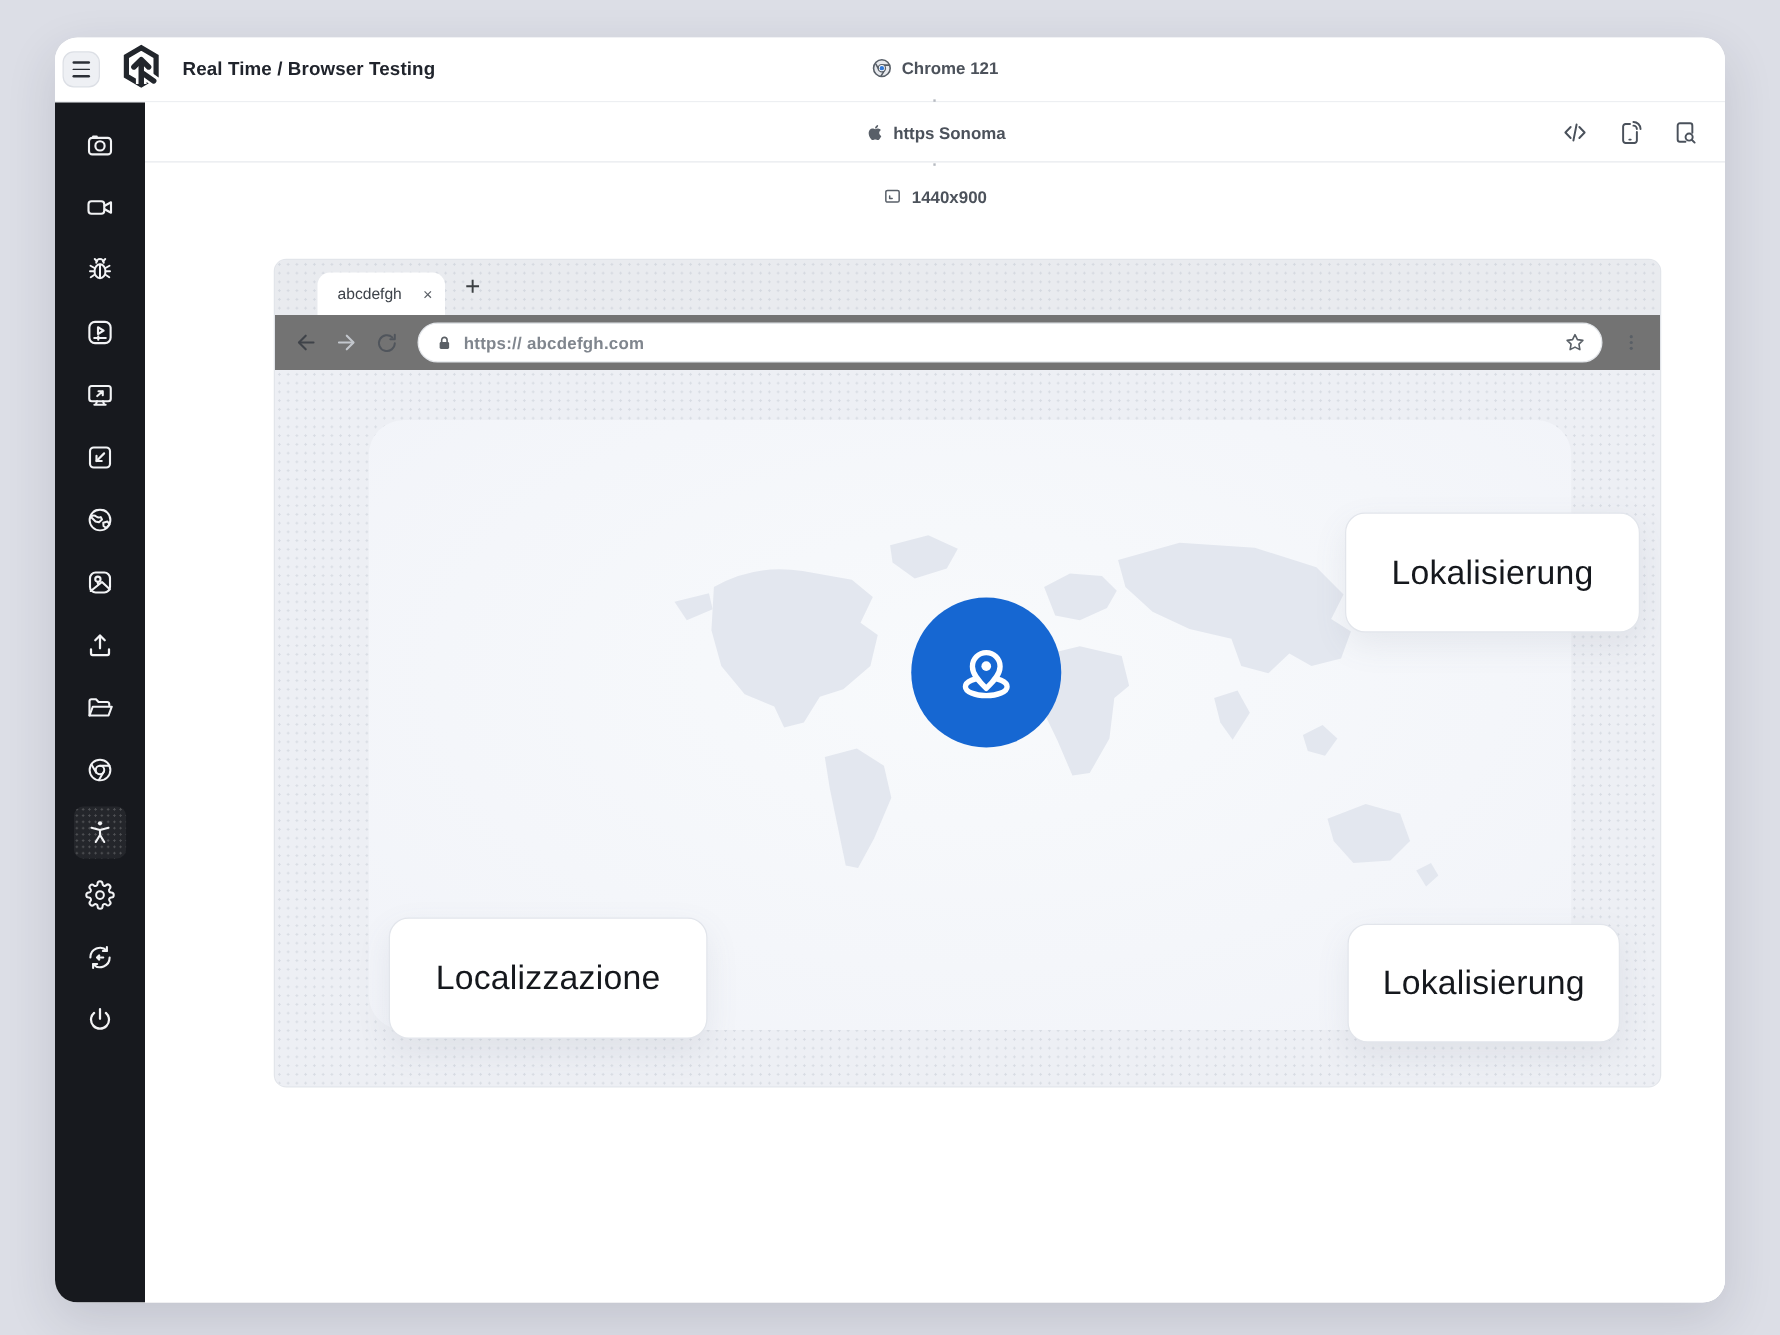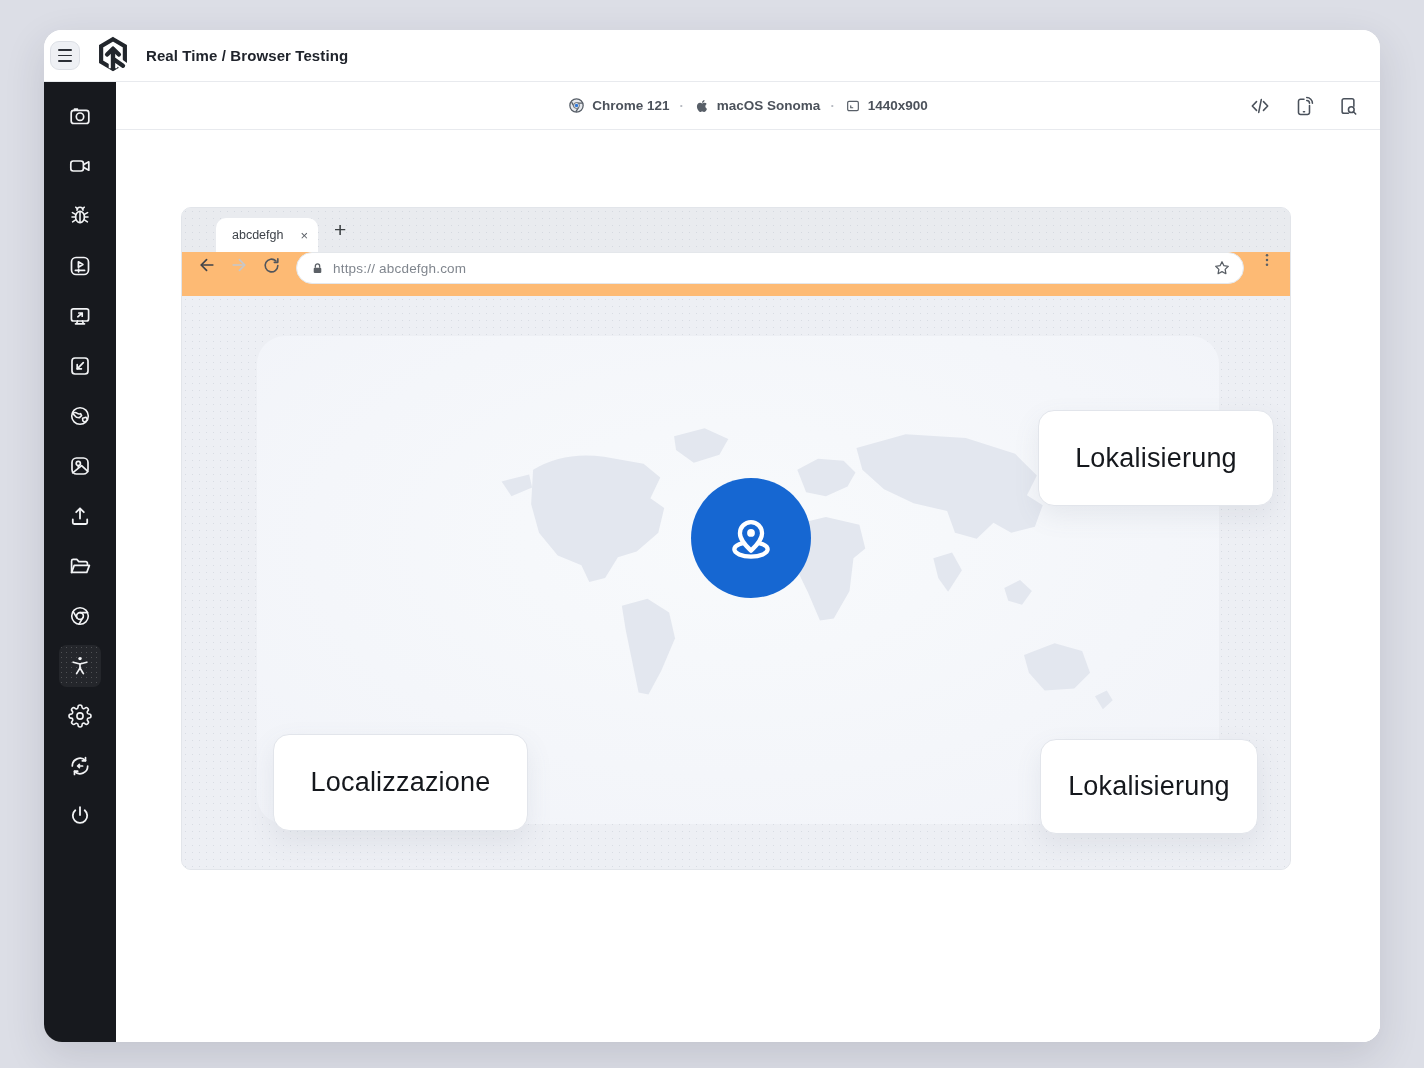--- a/index.html
+++ b/index.html
@@ -61,31 +61,31 @@
 
   
   .main-col { flex: 1; display: flex; flex-direction: column; min-width: 0; background: #fff; }
   .toolbar {
     height: 48px; flex: 0 0 48px; border-bottom: 1px solid #e8eaee;
     display: flex; align-items: center; padding: 0 20px;
     position: relative; background: #fff;
   }
   .toolbar-center {
     position: absolute; left: 0; right: 0; margin: auto;
-    display: flex; justify-content: center; align-items: center; gap: 10px;
+    display: flex; justify-content: center; align-items: center; gap: 10px; flex-direction: column;
   }
   .tb-chip { display: flex; align-items: center; gap: 7px; font-size: 13.5px; font-weight: 700; color: #4c525b; }
   .tb-sep { color: #b6bac1; font-weight: 700; font-size: 13px; }
   .toolbar-right { margin-left: auto; display: flex; align-items: center; gap: 20px; position: relative; z-index: 1; }
   .tb-icon-btn { width: 24px; height: 24px; display: flex; align-items: center; justify-content: center; cursor: pointer; }
 
   
   .main-area { flex: 1; background: #fff; overflow: hidden; }
   .browser-mockup {
-    width: 1110px; height: 663px; margin: 77px 0 0 65px;
+    width: 1110px; height: 663px; margin: 77px 0 0 103px;
     border: 1px solid #e2e5ea; border-radius: 10px;
     overflow: hidden; display: flex; flex-direction: column;
     background: #eef0f4;
   }
   .tab-strip {
     height: 44px; flex: 0 0 44px;
     background-color: #e9ebef;
     background-image: radial-gradient(#d5d9e0 0.9px, transparent 1px);
     background-size: 7px 7px;
     display: flex; align-items: flex-end; padding-left: 34px;
@@ -96,22 +96,22 @@
     display: flex; align-items: center; justify-content: space-between;
     padding: 0 10px 0 16px; cursor: pointer;
   }
   .tab-label { font-size: 12.5px; color: #3d4249; }
   .tab-close { font-size: 13px; color: #5a5f66; cursor: pointer; line-height: 1; }
   .new-tab-btn {
     align-self: center; margin-left: 16px; font-size: 21px; font-weight: 400;
     color: #3c4043; cursor: pointer; line-height: 1; padding-bottom: 2px;
   }
   .nav-bar {
-    height: 44px; flex: 0 0 44px; background: #fdba74;
-    display: flex; align-items: flex-start; padding: 0 14px 0 12px; gap: 6px;
+    height: 44px; flex: 0 0 44px; background: #737373;
+    display: flex; align-items: center; padding: 0 14px 0 12px; gap: 6px; font-weight: bold;
   }
   .nav-btn { width: 26px; height: 26px; display: flex; align-items: center; justify-content: center; cursor: pointer; }
   .url-bar {
     flex: 1; height: 32px; margin-left: 6px;
     background: #fff; border: 1.5px solid #e4e7eb; border-radius: 16px;
     display: flex; align-items: center; padding: 0 12px 0 14px; gap: 9px;
   }
   .url-text { flex: 1; font-size: 13.5px; color: #80868e; letter-spacing: .2px; }
   .menu-dots { width: 18px; display: flex; align-items: center; justify-content: center; cursor: pointer; margin-left: 8px; }
 
@@ -296,21 +296,21 @@
               <circle cx="12" cy="12" r="4.1" fill="#ffffff" stroke="#585f68" stroke-width="1.4"></circle>
               <circle cx="12" cy="12" r="2.5" fill="#3279d8"></circle>
             </svg>
             <span>Chrome 121</span>
           </div>
           <span class="tb-sep">·</span>
           <div class="tb-chip">
             <svg width="16" height="16" viewBox="0 0 24 24" fill="#585f68">
               <path d="M17.05 20.28c-.98.95-2.05.8-3.08.35-1.09-.46-2.09-.48-3.24 0-1.44.62-2.2.44-3.06-.35C2.79 15.25 3.51 7.59 9.05 7.31c1.35.07 2.29.74 3.08.8 1.18-.24 2.31-.93 3.57-.84 1.51.12 2.65.72 3.4 1.8-3.12 1.87-2.38 5.98.48 7.13-.57 1.5-1.31 2.99-2.54 4.09l.01-.01zM12.03 7.25c-.15-2.23 1.66-4.07 3.74-4.25.29 2.58-2.34 4.5-3.74 4.25z"></path>
             </svg>
-            <span>macOS Sonoma</span>
+            <span>https Sonoma</span>
           </div>
           <span class="tb-sep">·</span>
           <div class="tb-chip">
             <svg width="16" height="16" viewBox="0 0 24 24" fill="none" stroke="#585f68" stroke-width="1.8" stroke-linecap="round" stroke-linejoin="round">
               <rect x="4" y="5" width="16" height="14" rx="2"></rect>
               <path d="M8.6 14.6 V11.6 M8.6 14.6 H11.6"></path>
             </svg>
             <span>1440x900</span>
           </div>
         </div>

